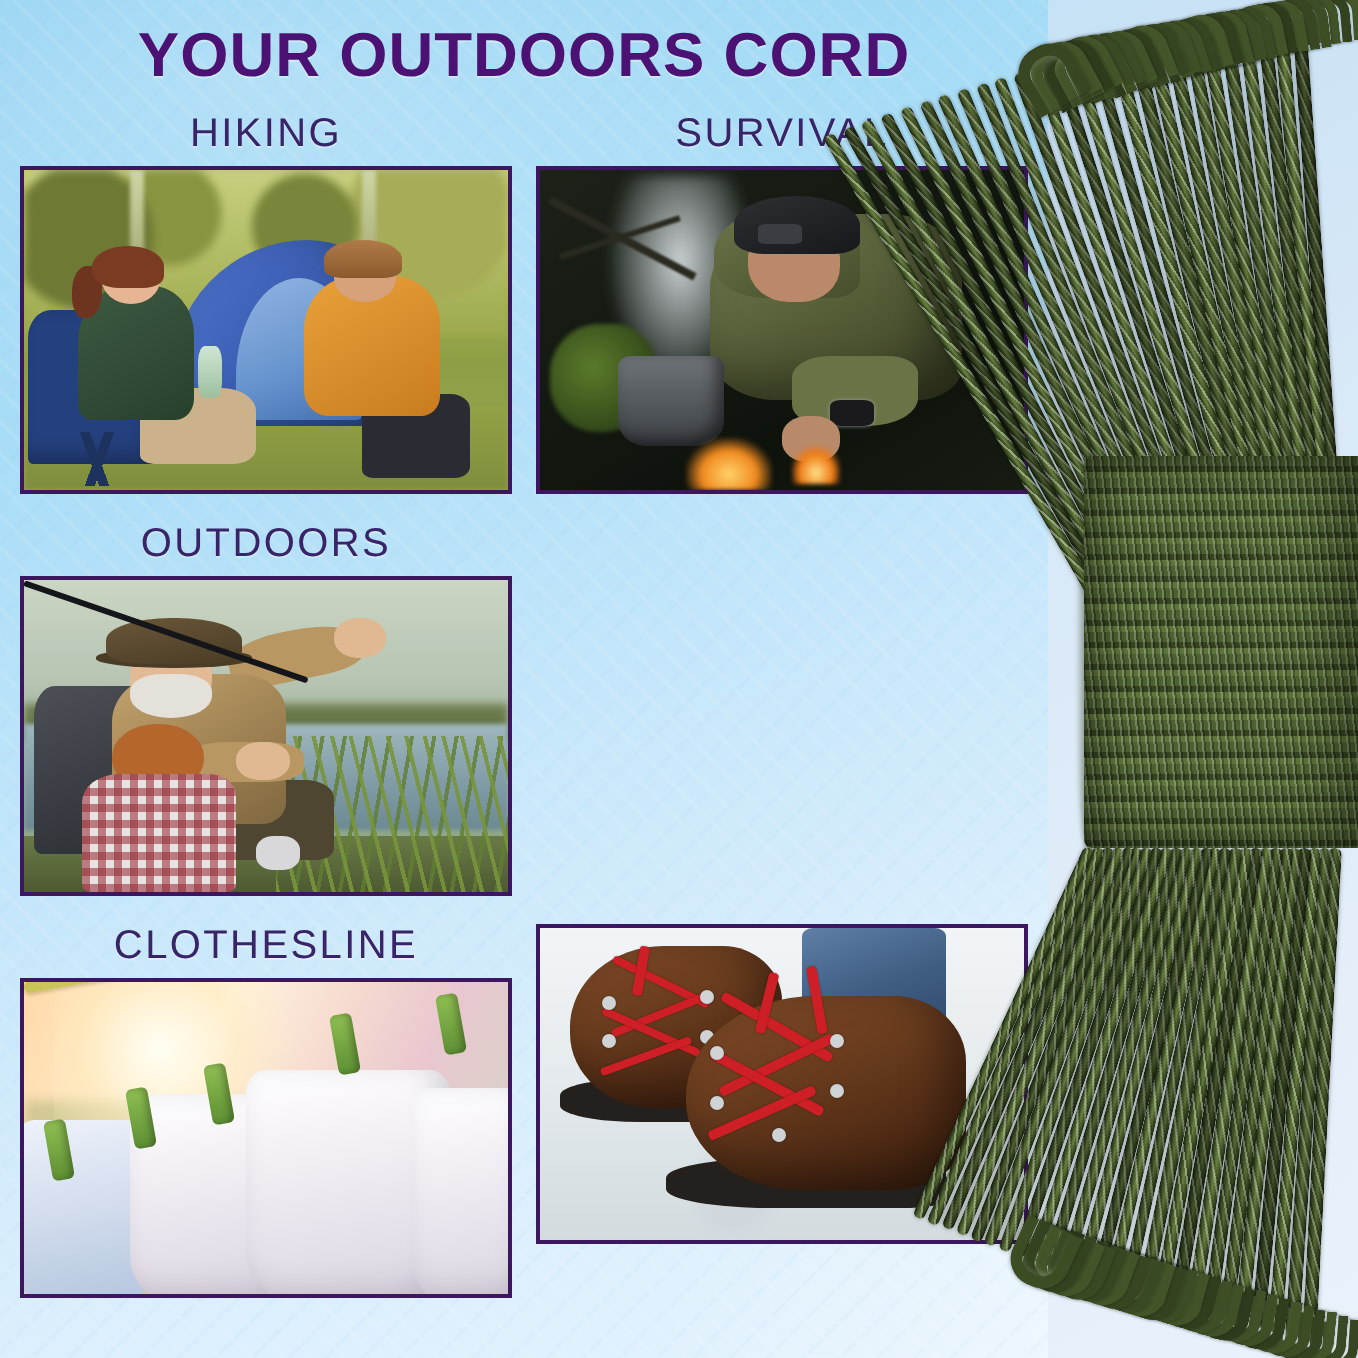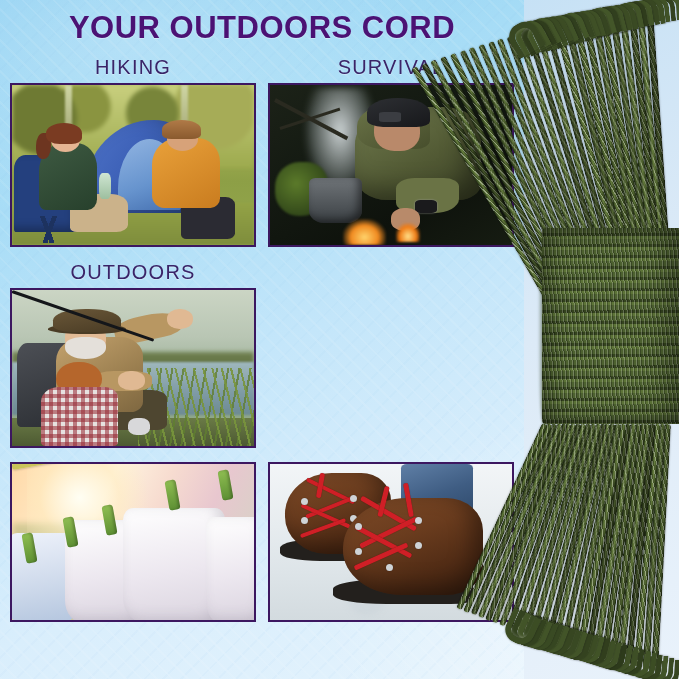--- a/index.html
+++ b/index.html
@@ -349,20 +349,21 @@
           </div>
         </div>
       </div>
     </div>
 
     <div class="row-gap"></div>
 
     <div class="row row3">
 
       <div class="cell">
+        <div class="cell-label">CLOTHESLINE</div>
         <div class="frame">
           <div class="photo">
             <div class="layer cl-bg"></div>
             <div class="layer cl-flowers"></div>
             <div class="layer cl-glow"></div>
             <div class="layer cl-shirt-b" style="left:-2%;top:44%;width:30%;height:58%"></div>
             <div class="layer cl-shirt" style="left:22%;top:36%;width:34%;height:66%"></div>
             <div class="layer cl-shirt" style="left:46%;top:28%;width:42%;height:74%"></div>
             <div class="layer cl-shirt" style="left:80%;top:34%;width:26%;height:68%"></div>
             <div class="cl-line"></div>

